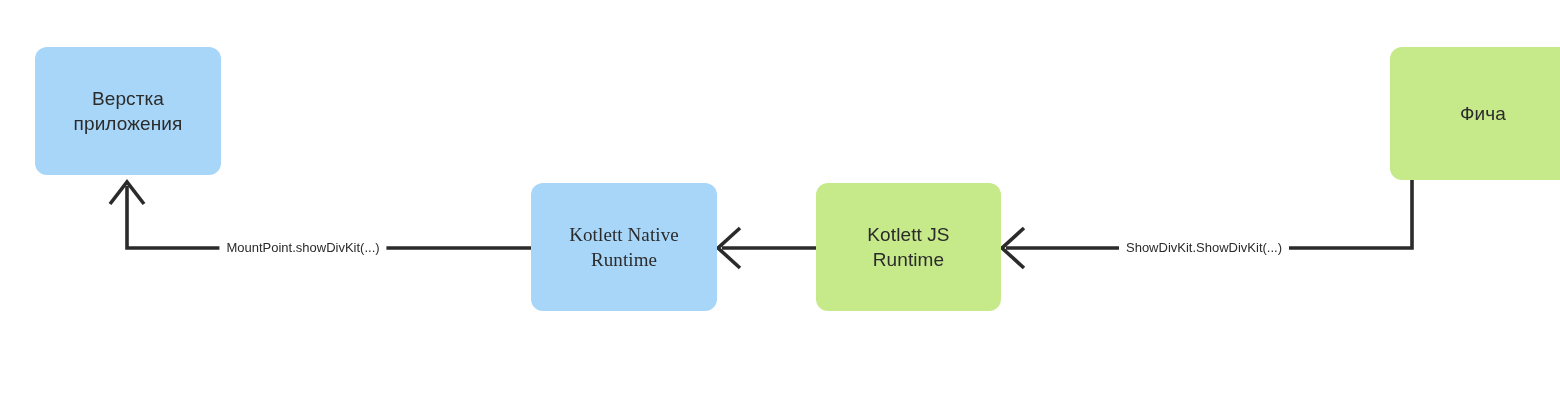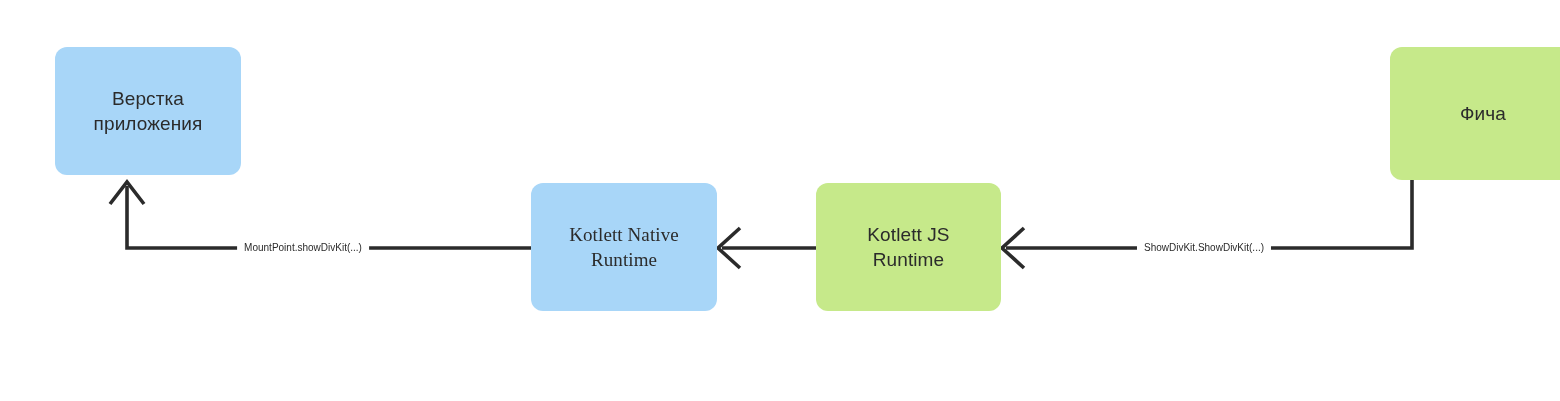--- a/index.html
+++ b/index.html
@@ -42,21 +42,21 @@
   .node-label {
     display: block;
     padding: 0 10px;
     white-space: pre-line;
   }
   .edge-label {
     position: absolute;
     transform: translate(-50%, -50%);
     background: #ffffff;
     color: #2b2b2b;
-    font-size: 10px;
+    font-size: 13px;
     line-height: 18px;
     white-space: nowrap;
     padding: 0 7px;
     user-select: none;
   }
 </style>
 </head>
 <body>
 
 <div id="canvas">
@@ -72,21 +72,21 @@
       <path d="M816 248 L722 248" fill="none" stroke="#2b2b2b" stroke-width="3.6" stroke-linecap="butt"></path>
       <path d="M740 228 L718 248 L740 268" fill="none" stroke="#2b2b2b" stroke-width="3.6" stroke-linecap="butt" stroke-linejoin="miter"></path>
     </g>
 
     <g>
       <path d="M1412 180 L1412 248 L1006 248" fill="none" stroke="#2b2b2b" stroke-width="3.6" stroke-linecap="butt" stroke-linejoin="miter"></path>
       <path d="M1024 228 L1002 248 L1024 268" fill="none" stroke="#2b2b2b" stroke-width="3.6" stroke-linecap="butt" stroke-linejoin="miter"></path>
     </g>
   </svg>
 
-  <div class="node" style="left:35px; top:47px; width:186px; height:128px; background:#a8d6f8;margin-left:20px;">
+  <div class="node" style="left:35px; top:47px; width:186px; height:128px; background:#a8d6f8;">
     <span class="node-label">Верстка
 приложения</span>
   </div>
 
   <div class="node" style="left:531px; top:183px; width:186px; height:128px; background:#a8d6f8;font-family:Liberation Serif, serif;">
     <span class="node-label">Kotlett Native
 Runtime</span>
   </div>
 
   <div class="node" style="left:816px; top:183px; width:185px; height:128px; background:#c6e98a;">

